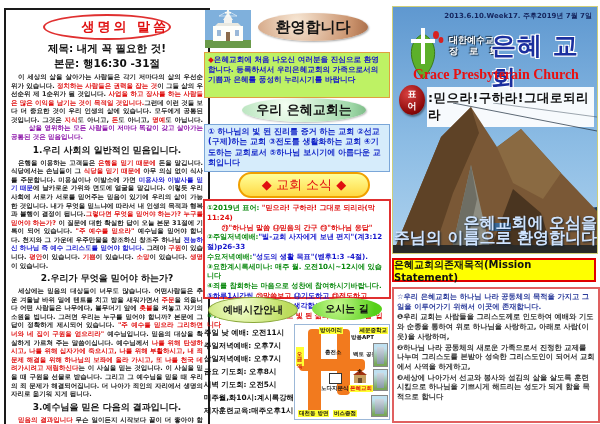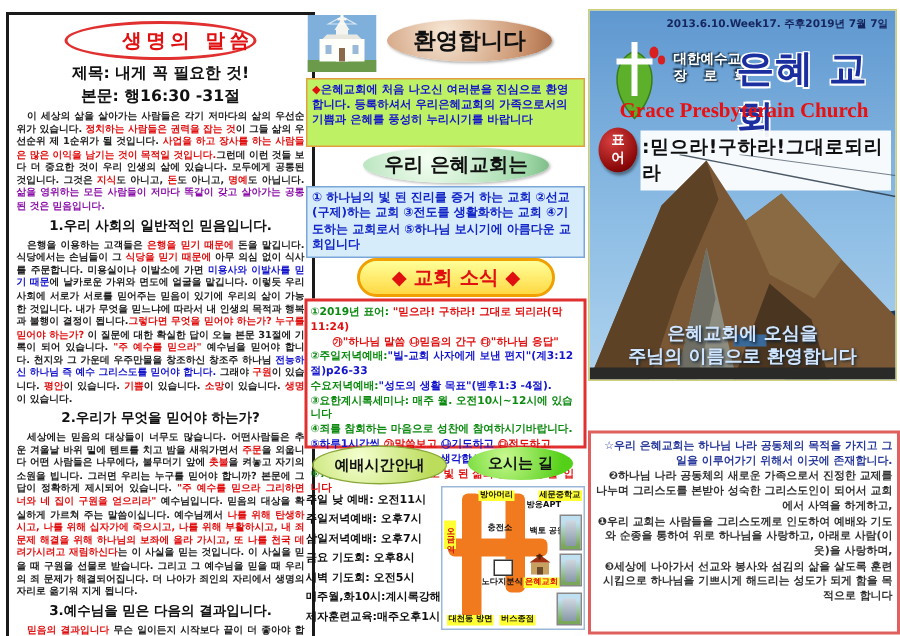--- a/index.html
+++ b/index.html
@@ -1,20 +1,20 @@
 <!DOCTYPE html>
 <html><head>
 <meta charset="utf-8">
 <style>
   html,body{margin:0;padding:0;background:#fff;}
   #page{position:relative;width:600px;height:424px;background:#fff;overflow:hidden;
         font-family:"DejaVu Sans",sans-serif;}
   .red{color:#e01010;}
   .blue{color:#1515cc;}
-  .purple{color:#8a10a8;}
+  .purple{color:#8a10a8;margin-left:18px;}
   .green{color:#0c8a10;}
   .c{text-align:center;}
   
   #sermon{position:absolute;left:4px;top:8px;width:192px;height:408px;
           border:2px solid #1a1a1a;background:#fff;padding:3px 5px;overflow:hidden;}
   #sermon-oval{width:124px;margin:1px auto 2px auto;border:2px solid #e03030;border-radius:50%;
                text-align:right;color:#e01010;font-weight:bold;font-size:13px;
                letter-spacing:3px;padding:2px 0;}
   .sermon-head{text-align:center;font-weight:bold;font-size:10.5px;color:#111;margin:1px 0;}
   #sermon p{margin:2px 0;font-size:6.5px;line-height:1.32;text-align:justify;
@@ -32,21 +32,21 @@
   #identity-oval{position:absolute;left:242px;top:98px;width:124px;height:24px;border-radius:50%;
       background:radial-gradient(circle at 35% 30%, #f4fff2, #9fd8a8 80%, #7cba86);
       display:flex;align-items:center;justify-content:center;
       font-size:13px;font-weight:bold;color:#111;box-shadow:1px 1px 2px #00000044;}
   #identity-box{position:absolute;left:204px;top:124px;width:178px;height:42px;
       background:#d6ecfb;border:1px solid #7aa6d8;padding:2px 3px;
       font-size:8px;font-weight:bold;color:#1326c8;line-height:1.3;}
   #news-banner{position:absolute;left:238px;top:172px;width:128px;height:22px;border-radius:14px;
       background:linear-gradient(#ffff9a,#ffd944);border:2px solid #f0a000;
       display:flex;align-items:center;justify-content:center;
-      font-size:13px;font-weight:bold;color:#e01010;}
+      font-size:13px;font-weight:normal;color:#e01010;}
   #news-box{position:absolute;left:203px;top:199px;width:180px;height:92px;
       background:#fff;border:2px solid #e03030;padding:2px 2px;
       font-size:7.1px;font-weight:bold;line-height:1.38;}
   #schedule-oval{position:absolute;left:208px;top:297px;width:88px;height:24px;border-radius:50%;
       background:radial-gradient(circle at 35% 30%, #f4ffd0, #bcdc5c 80%);
       display:flex;align-items:center;justify-content:center;
       font-size:10px;font-weight:bold;color:#111;border:1px solid #8aa83a;}
   #directions-oval{position:absolute;left:312px;top:298px;width:70px;height:22px;border-radius:50%;
       background:radial-gradient(circle at 35% 30%, #c8f890, #55d018 80%);
       display:flex;align-items:center;justify-content:center;
@@ -77,30 +77,30 @@
       letter-spacing:1px;text-shadow:1px 1px 0 #fff,-1px -1px 0 #fff,1px -1px 0 #fff,-1px 1px 0 #fff;}
   #church-name-en{position:absolute;left:0;top:60px;width:100%;
       font-family:Liberation Serif, serif;font-weight:bold;font-size:14px;color:#e81010;padding-left:20px;}
   #motto-badge{position:absolute;left:6px;top:78px;width:26px;height:30px;border-radius:50%;
       background:radial-gradient(circle at 35% 30%, #d84040, #8a0808 70%, #500000);
       color:#fff;font-size:9px;font-weight:bold;text-align:center;line-height:12px;
       display:flex;flex-direction:column;justify-content:center;box-shadow:1px 2px 2px #00000066;}
   #motto-strip{position:absolute;left:34px;top:80px;right:3px;background:#ffffffee;
       font-size:12.5px;font-weight:bold;color:#101010;padding:3px 1px;letter-spacing:0.5px;}
   #rock-photo{position:absolute;left:0;bottom:0;}
-  #photo-caption{position:absolute;left:0;bottom:8px;width:100%;text-align:center;
-      color:#cfe4ff;font-weight:bold;font-size:12px;line-height:15px;
+  #photo-caption{position:absolute;left:0;bottom:8px;width:100%;text-align:right;
+      color:#cfe4ff;font-weight:bold;font-size:16px;line-height:15px;
       text-shadow:1px 1px 2px #102030;}
   #mission-title{position:absolute;left:392px;top:258px;width:200px;height:20px;
       background:#ffff00;border:2px solid #e00000;display:flex;align-items:center;justify-content:center;
       font-size:10px;font-weight:bold;color:#111;}
   #mission-box{position:absolute;left:392px;top:287px;width:198px;height:126px;
       background:#fff;border:2px solid #e06060;padding:3px 3px;
       font-size:7.3px;font-weight:bold;color:#333;line-height:1.33;}
-  #mission-box div{margin-bottom:1px;text-align:right;}
+  #mission-box div{margin-bottom:1px;}
   #mission-box div:first-child{color:#2a3a9a;}
 </style>
 </head>
 <body>
 
 <div id="page">
 
   <div id="sermon">
     <div id="sermon-oval">
       <span>생명의 말씀</span>
@@ -230,20 +230,21 @@
       <polygon points="96,150 120,86 148,110 160,150" fill="#4a3520"></polygon>
       <rect x="0" y="142" width="204" height="8" fill="#2a2a28"></rect>
       <rect x="96" y="120" width="22" height="8" fill="#3a6a9a"></rect>
     </svg>
     <div id="photo-caption">
       <div>은혜교회에 오심을</div>
       <div>주님의 이름으로 환영합니다</div>
     </div>
   </div>
 
+  <div id="mission-title">은혜교회의존재목적(Mission Statement)</div>
   <div id="mission-box">
       <div>☆우리 은혜교회는 하나님 나라 공동체의 목적을 가지고 그 일을 이루어가기 위해서 이곳에 존재합니다.</div>
+      <div>❶우리 교회는 사람들을 그리스도께로 인도하여 예배와 기도와 순종을 통하여 위로 하나님을 사랑하고, 아래로 사람(이웃)을 사랑하며,</div>
       <div>❷하나님 나라 공동체의 새로운 가족으로서 진정한 교제를 나누며 그리스도를 본받아 성숙한 그리스도인이 되어서 교회에서 사역을 하게하고,</div>
-      <div>❶우리 교회는 사람들을 그리스도께로 인도하여 예배와 기도와 순종을 통하여 위로 하나님을 사랑하고, 아래로 사람(이웃)을 사랑하며,</div>
       <div>❸세상에 나아가서 선교와 봉사와 섬김의 삶을 살도록 훈련시킴으로 하나님을 기쁘시게 해드리는 성도가 되게 함을 목적으로 합니다</div>
     </div>
 
 </div>
 
 </body></html>

